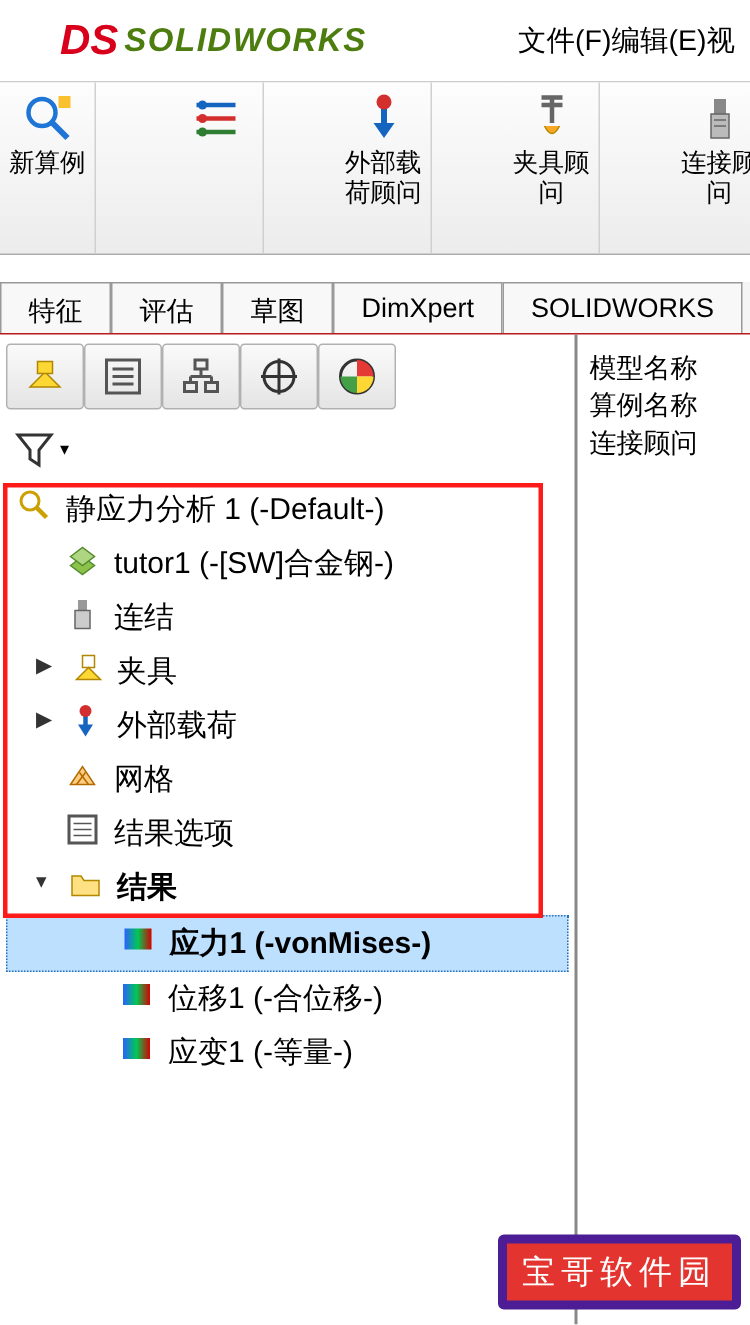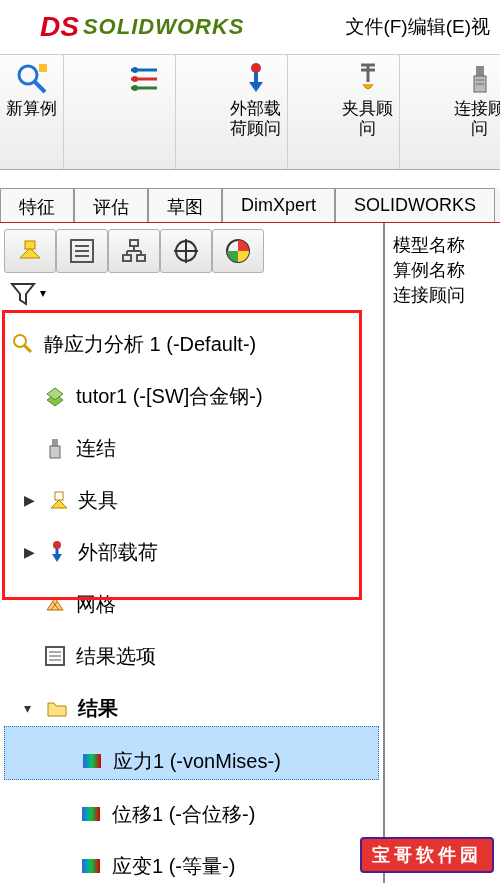--- a/index.html
+++ b/index.html
@@ -25,29 +25,29 @@
 .sidebar { width: 385px; border-right: 2px solid #888; display: flex; flex-direction: column; }
 .content { flex: 1; padding: 10px 8px; font-size: 18px; line-height: 1.4; }
 
 .sb-toolbar { height: 55px; display: flex; align-items: center; gap: 0; padding: 6px 4px; }
 .sb-btn { width: 52px; height: 44px; border: 1px solid #b0b0b0; background: linear-gradient(#fafafa,#e4e4e4); display: flex; align-items: center; justify-content: center; border-radius: 3px; }
 
 .filter-row { height: 42px; display: flex; align-items: center; padding-left: 8px; }
 
 .tree-box { flex: 1; padding: 2px 4px 10px; position: relative; }
 .red-outline { position: absolute; left: 2px; top: 2px; width: 360px; height: 290px; border: 3px solid #ff1a1a; pointer-events: none; }
-.tree-node { display: flex; align-items: center; gap: 8px; padding: 18px 0 2px 6px; font-size: 20px; line-height: 1.6; }
+.tree-node { display: flex; gap: 8px; padding: 2px 0 2px 6px; font-size: 20px; line-height: 1.6; }
 .tree-node .chev { width: 12px; display: inline-block; font-size: 14px; color: #333; }
 .tree-node .ico { width: 26px; height: 26px; display: flex; align-items: center; justify-content: center; flex-shrink: 0; }
 .lvl1 { padding-left: 38px; }
 .lvl2 { padding-left: 74px; }
 .selected { background: #bde0ff; border: 1px dotted #2a6fb8; }
-.selected-text { font-weight: normal; }
-
-.watermark { position: absolute; right: 6px; bottom: 10px; background: #e3342f; color: #fff; font-size: 18px; font-weight: bold; padding: 4px 10px; border-radius: 4px; border: 2px solid #4c1d95; letter-spacing: 4px; }
+.selected-text { font-weight: bold; }
+
+.watermark { position: absolute; right: 6px; bottom: 10px; background: #e3342f; color: #fff; font-size: 22px; font-weight: normal; padding: 4px 10px; border-radius: 4px; border: 6px solid #4c1d95; letter-spacing: 4px; }
 </style>
 </head>
 <body>
 
 <div class="titlebar">
   <div class="logo">
     <span class="logo-mark">DS</span>
     <span class="logo-text">SOLIDWORKS</span>
   </div>
   <div class="menu">

